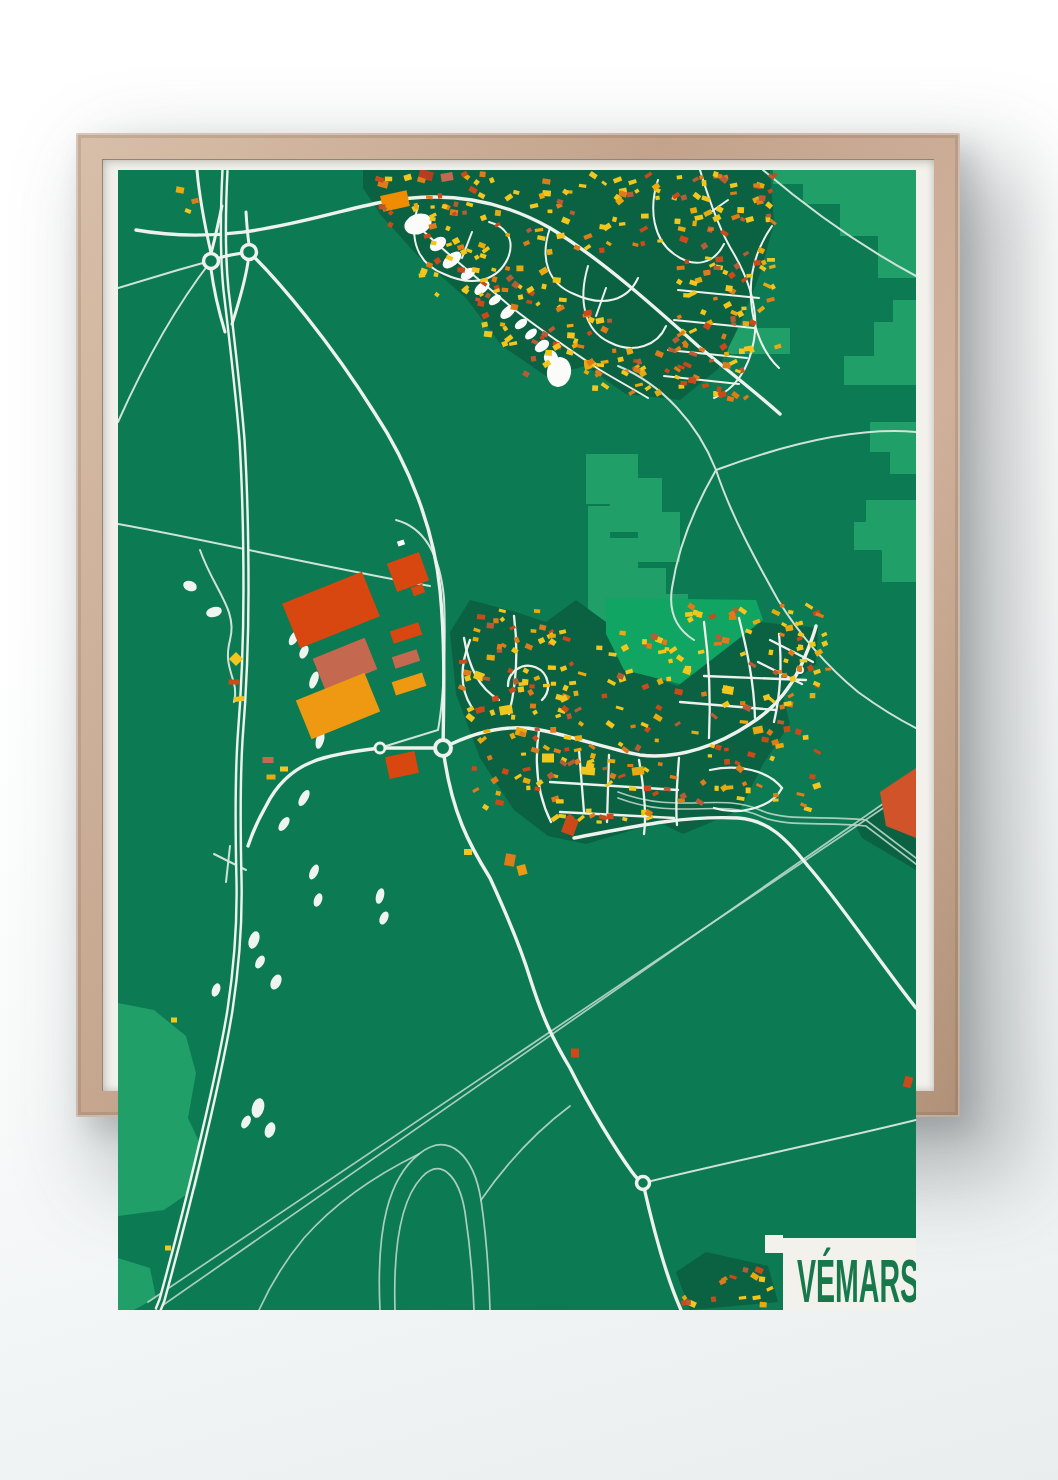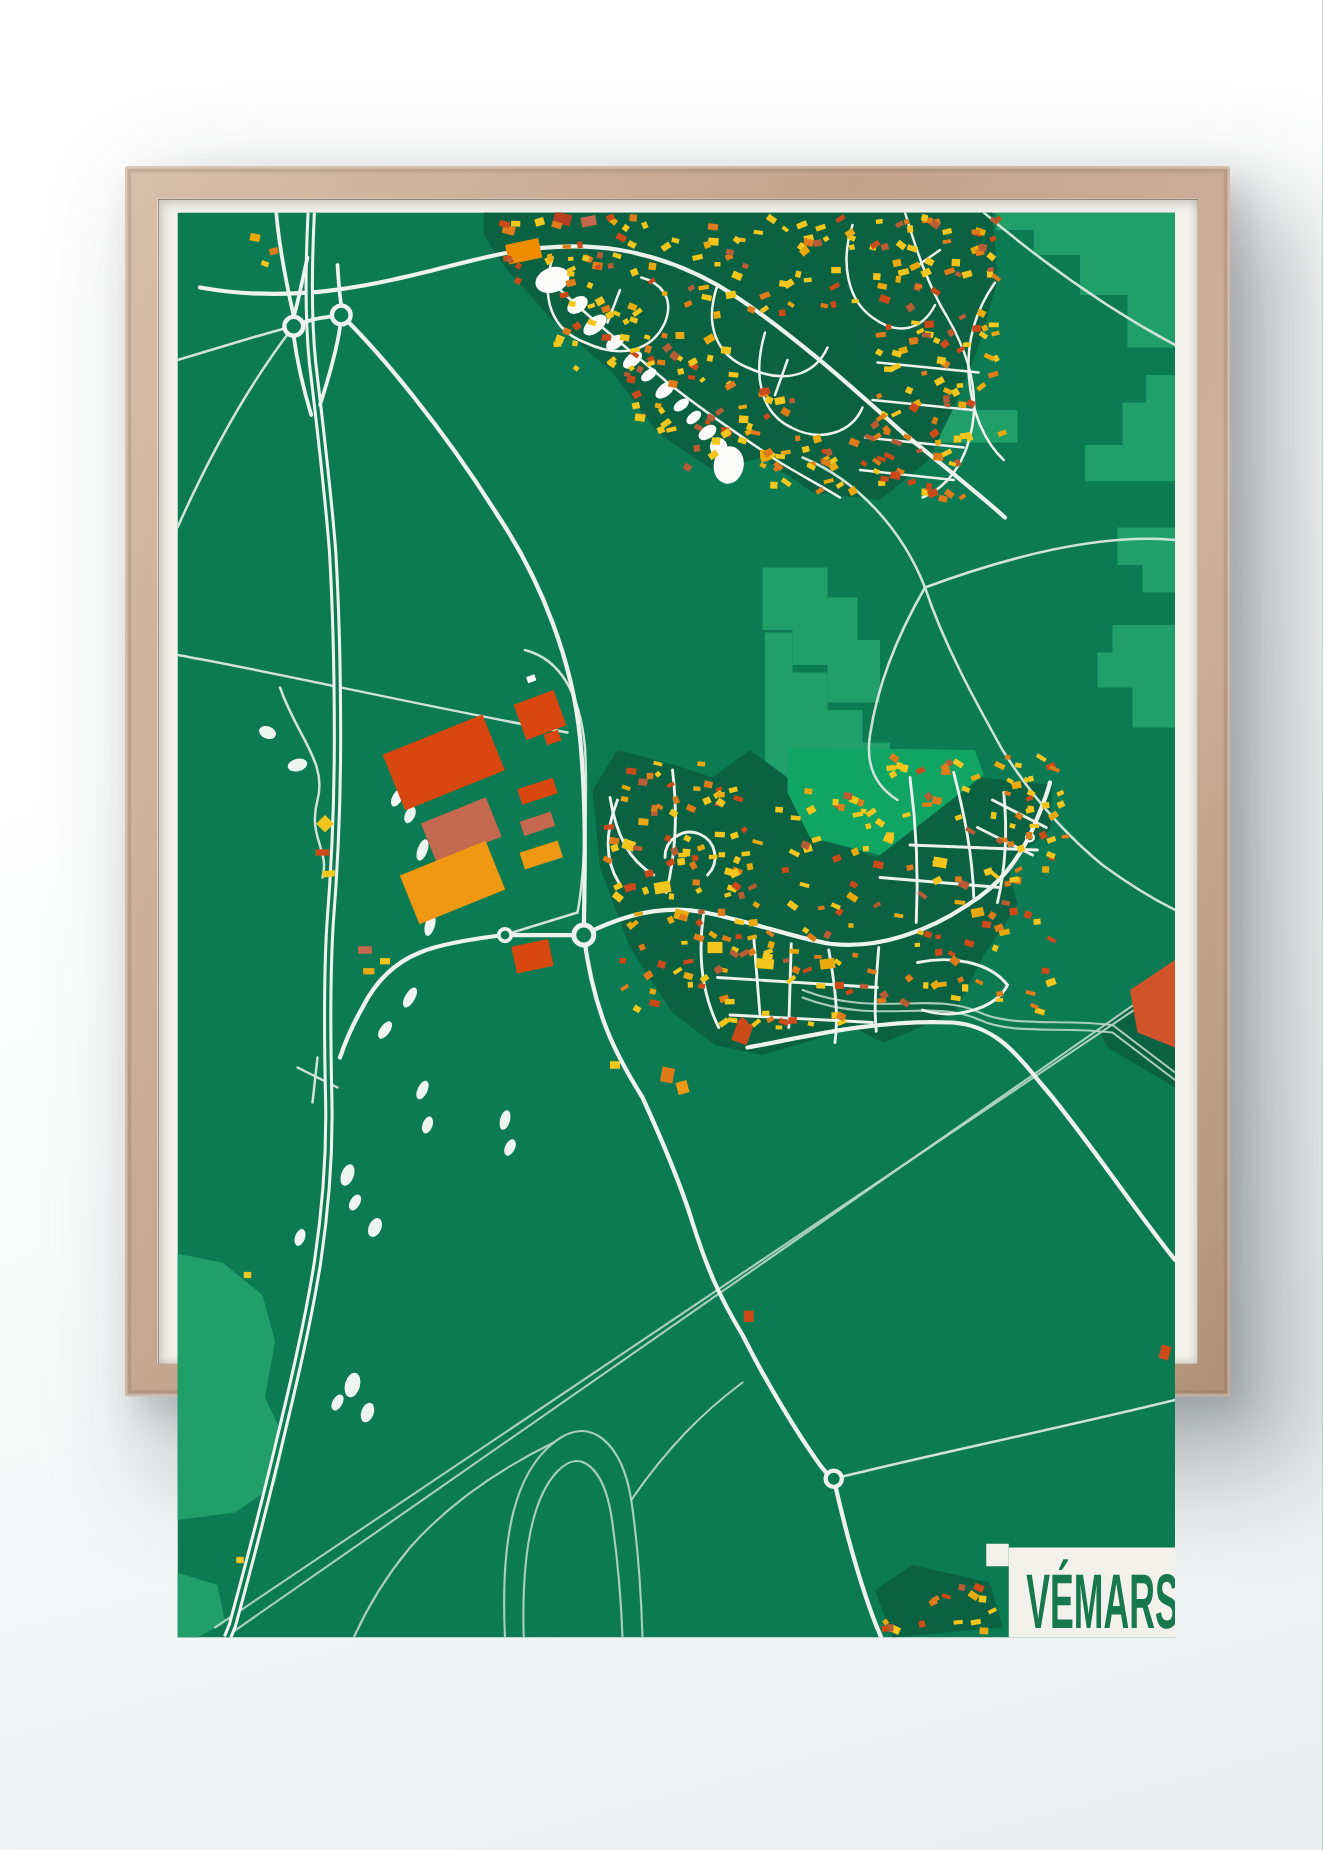--- a/index.html
+++ b/index.html
@@ -3,21 +3,21 @@
 <meta charset="utf-8">
 <style>
   html,body{margin:0;padding:0;}
   body{
     width:1058px;height:1480px;
     font-family:"Liberation Sans",sans-serif;
     background:linear-gradient(165deg,#ffffff 35%,#f8fafa 62%,#e9edee 100%);
   }
   .wall{position:relative;width:1058px;height:1480px;overflow:hidden;}
   .frame{
-    position:absolute;left:100px;top:133px;width:884px;height:984px;box-sizing:border-box;
+    position:absolute;left:76px;top:133px;width:884px;height:984px;box-sizing:border-box;
     background:linear-gradient(118deg,#d8bfa9 0%,#c3a38c 42%,#cfb09a 72%,#b09178 100%);
     border-radius:2px;
     box-shadow:
       42px 44px 85px 16px rgba(72,78,82,.38),
       12px 14px 28px rgba(72,78,82,.22),
       inset 0 0 0 2px rgba(255,255,255,.32),
       inset 0 0 0 5px rgba(122,97,76,.20);
   }
   .mat{
     position:absolute;inset:26px;background:#f2f1ec;

